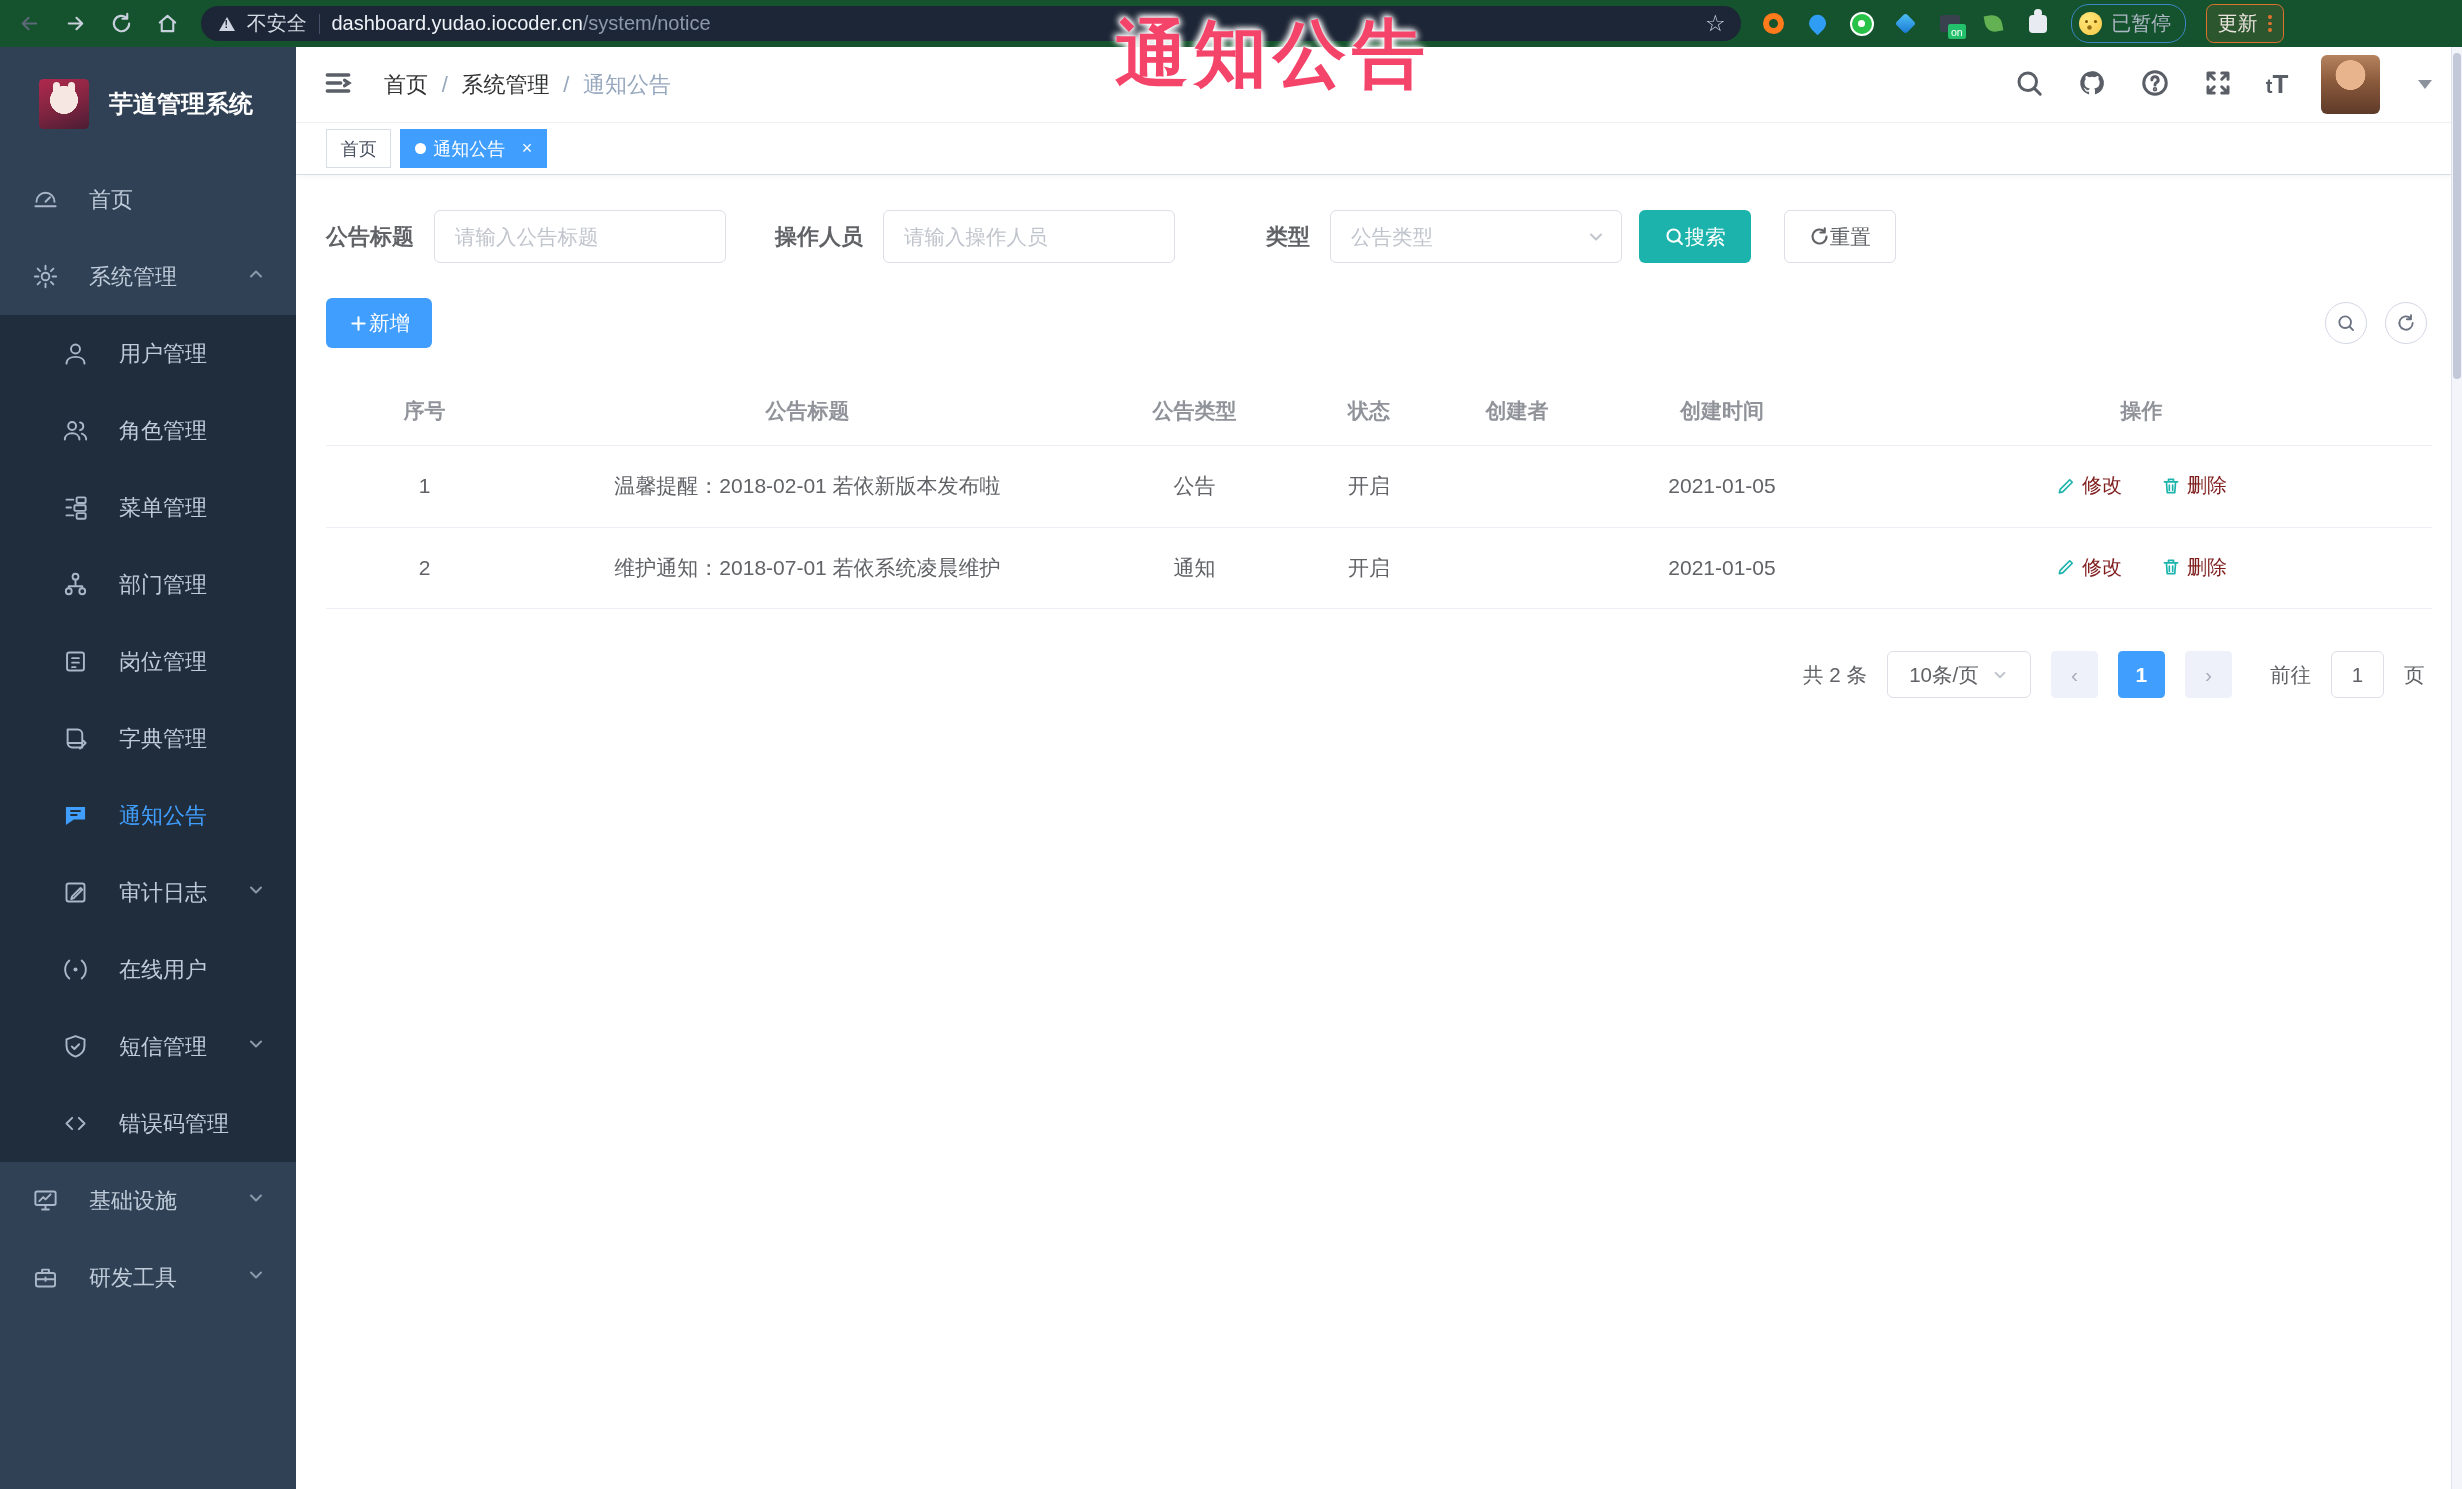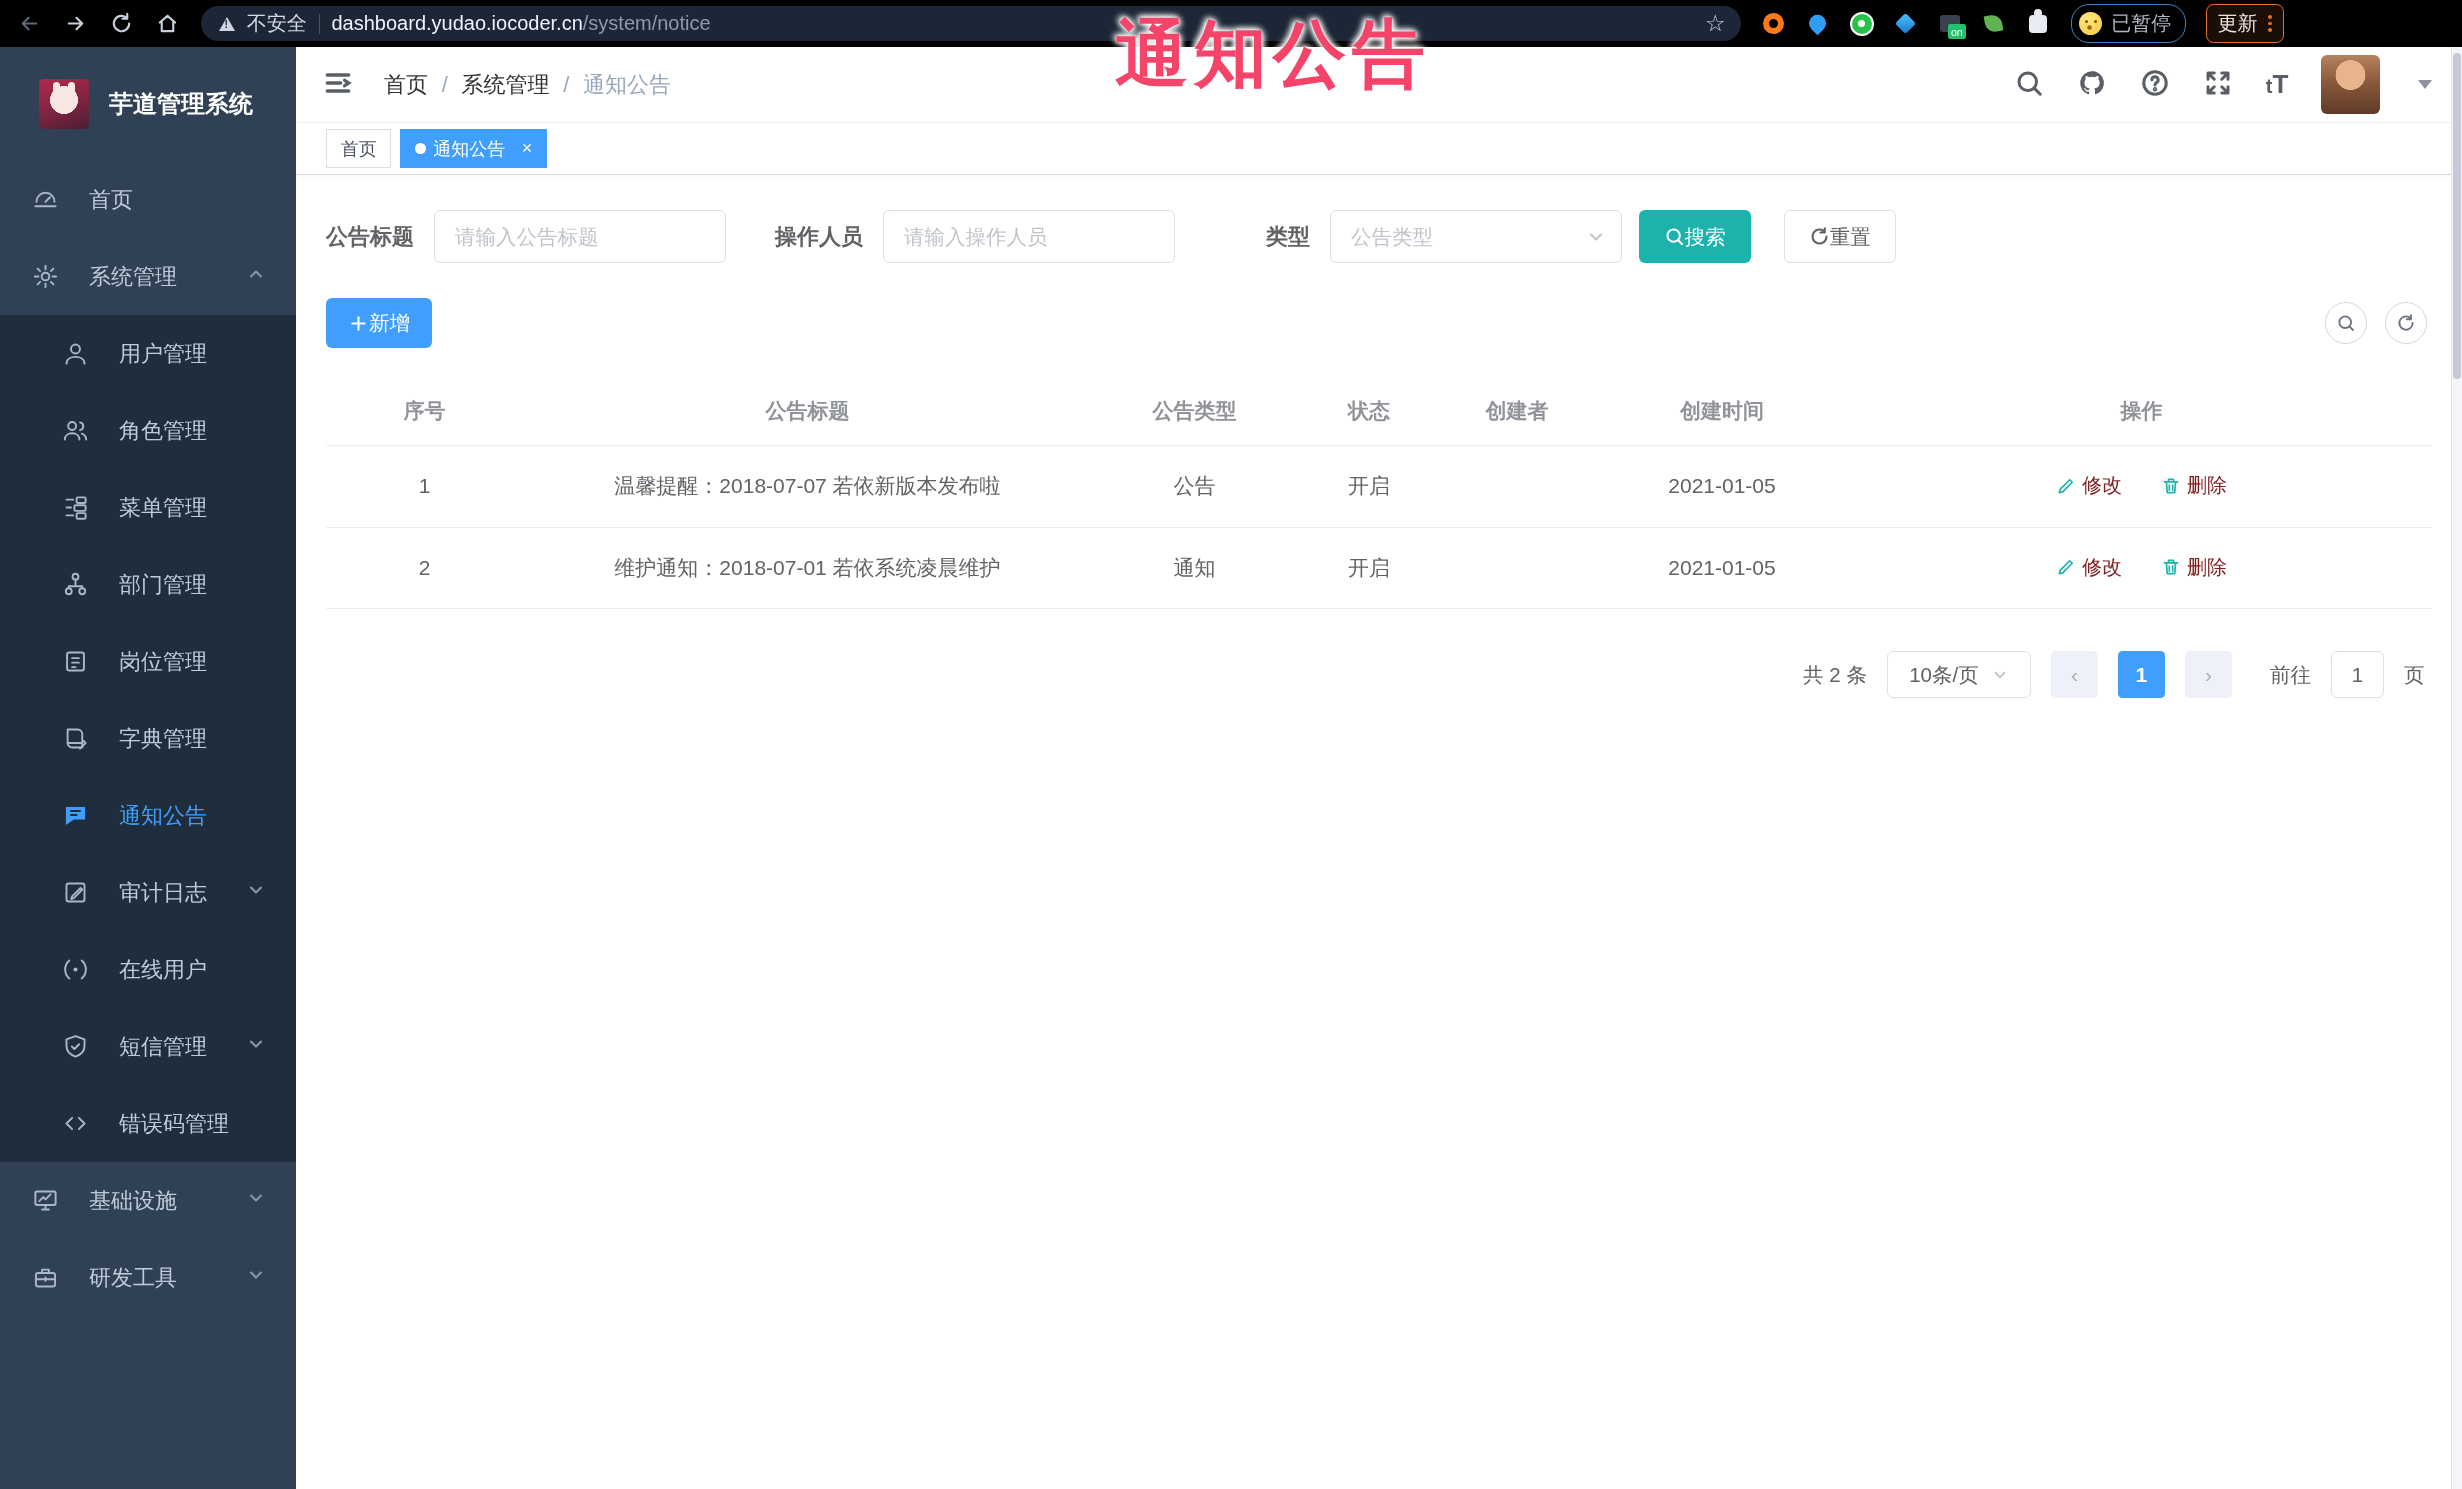--- a/index.html
+++ b/index.html
@@ -1,20 +1,20 @@
 <!DOCTYPE html>
 <html style="font-size:12px"><head>
 <meta charset="utf-8">
 <style>
   * { margin:0; padding:0; box-sizing:border-box; }
   html,body { width:2462px; height:1490px; overflow:hidden;
     font-family:"Liberation Sans","DejaVu Sans",sans-serif; background:#fff; }
 
   
-  .browser-bar { position:relative; height:47px; background:#000000; display:flex; align-items:center; padding:0 16.7px; gap:20px; }
+  .browser-bar { position:relative; height:47px; background:#14532d; display:flex; align-items:center; padding:0 16.7px; gap:20px; }
   .nav-ic { width:26px; height:26px; display:flex; align-items:center; justify-content:center; color:#c7d0dc; font-size:23px; }
   .nav-ic.dim { color:#5d6878; }
   .nav-ic svg { width:23px; height:23px; stroke:currentColor; fill:none; stroke-width:2.2; stroke-linecap:round; stroke-linejoin:round; }
   .omnibox { flex:1; max-width:1540px; height:35px; background:#1d2636; border-radius:17.4px; display:flex; align-items:center; padding:0 15px 0 18px; gap:12px; color:#cfd6e2; }
   .warn-tri { width:0; height:0; border-left:8.3px solid transparent; border-right:8.3px solid transparent; border-bottom:14.4px solid #cfd6e2; position:relative; }
   .warn-tri::after{ content:"!"; position:absolute; left:-2.3px; top:1.5px; font-size:10.6px; color:#1d2636; font-weight:bold;}
   .omni-sec { font-size:20px; color:#d4dae4; }
   .omni-div { width:0.8px; height:20px; background:#46526a; }
   .omni-url { font-size:20px; }
   .omni-host { color:#eef2f8; font-weight:500; }
@@ -455,21 +455,21 @@
             <th>公告类型</th>
             <th>状态</th>
             <th>创建者</th>
             <th>创建时间</th>
             <th>操作</th>
           </tr>
         </thead>
         <tbody>
           <tr>
             <td>1</td>
-            <td>温馨提醒：2018-07-07 若依新版本发布啦</td>
+            <td>温馨提醒：2018-02-01 若依新版本发布啦</td>
             <td>公告</td>
             <td>开启</td>
             <td></td>
             <td>2021-01-05</td>
             <td>
               <span class="op-link">
                   <svg viewBox="0 0 24 24">
                     <path d="M4 20l1-4L16.5 4.5l3 3L8 19z"></path>
                   </svg>
                   <span>修改</span>

